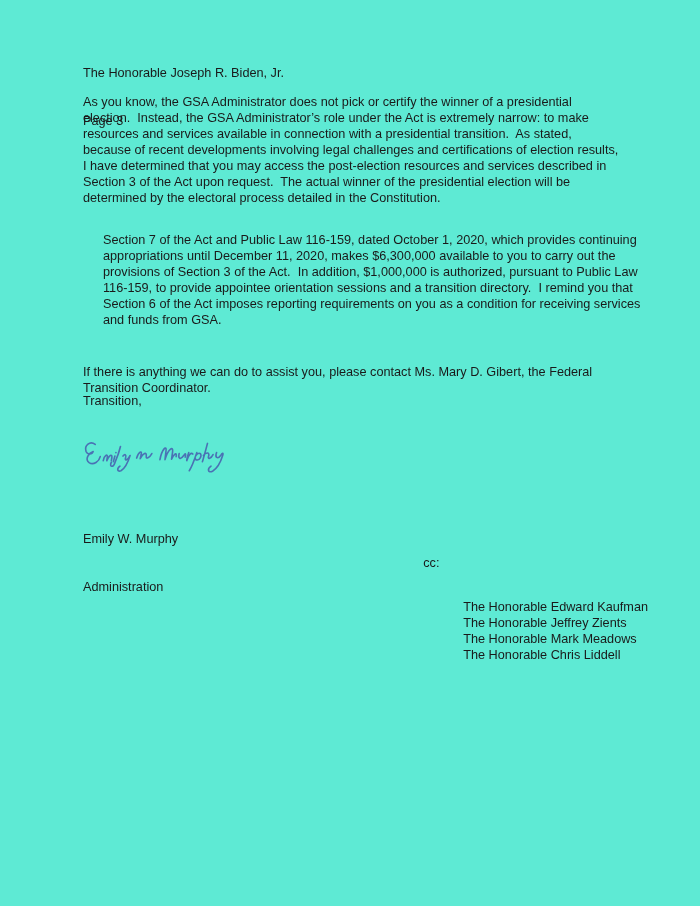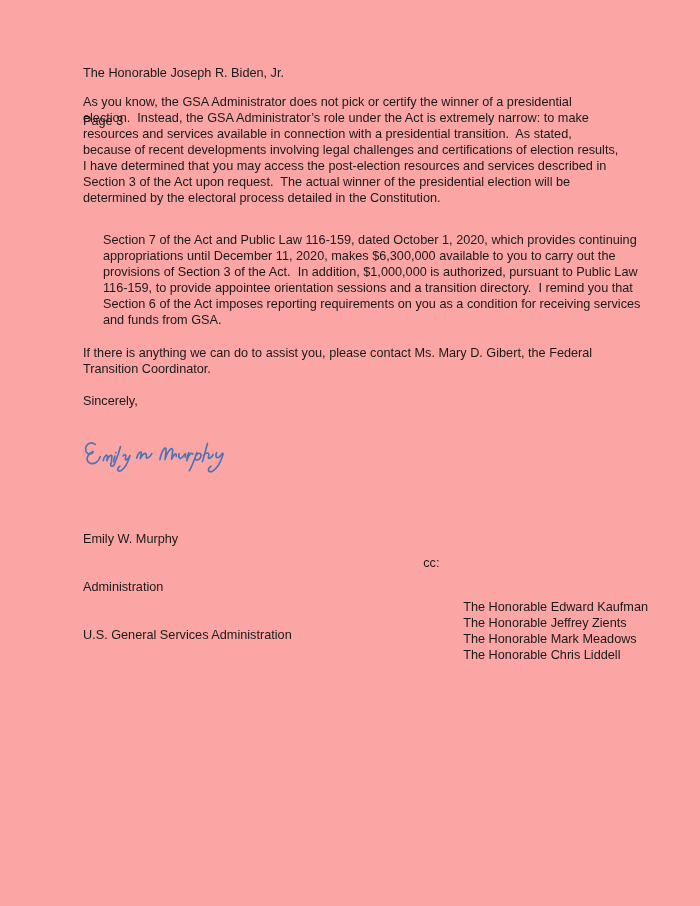--- a/index.html
+++ b/index.html
@@ -4,37 +4,37 @@
 <style>
   html, body {
     margin: 0;
     padding: 0;
     background: #ffffff;
   }
   .page {
     position: relative;
     width: 700px;
     height: 906px;
-    background: #fca5a5;
+    background: #5eead4;
     font-family: "Liberation Sans", sans-serif;
     color: #1a1a1a;
     overflow: hidden;
   }
   .block {
     position: absolute;
     left: 83px;
     width: 565px;
     font-size: 12.7px;
     line-height: 16px;
     white-space: pre-wrap;
   }
   .header { top: 33px; }
   .para-1 { top: 94px; }
   .para-2 { top: 232px; margin-left: 20px; }
-  .para-3 { top: 345px; }
+  .para-3 { top: 364px; }
   .closing { top: 393px; }
   .sig-block { top: 499px; }
   .cc-block {
     top: 555px;
     display: flex;
     white-space: normal;
     justify-content: flex-end;
   }
   .cc-label {
     width: 40px;
@@ -78,21 +78,21 @@
   <div class="block para-2">Section 7 of the Act and Public Law 116-159, dated October 1, 2020, which provides continuing
 appropriations until December 11, 2020, makes $6,300,000 available to you to carry out the
 provisions of Section 3 of the Act.  In addition, $1,000,000 is authorized, pursuant to Public Law
 116-159, to provide appointee orientation sessions and a transition directory.  I remind you that
 Section 6 of the Act imposes reporting requirements on you as a condition for receiving services
 and funds from GSA.</div>
 
   <div class="block para-3">If there is anything we can do to assist you, please contact Ms. Mary D. Gibert, the Federal
 Transition Coordinator.</div>
 
-  <div class="block closing">Sincerely,</div>
+  <div class="block closing">Transition,</div>
 
   <div class="signature">
     <svg viewBox="0 0 340 110" xmlns="http://www.w3.org/2000/svg">
       <g class="sig-stroke" stroke="#4a72b4">
 
         <path d="M30,44 C20,36 8,46 12,58 C15,65 24,64 26,58 C17,61 9,73 18,80 C27,86 38,77 40,68"></path>
         <path d="M46,76 C48,65 55,62 54,69 L53,76 C57,65 64,62 63,70 L62,76"></path>
         <path d="M69,67 L66,78 M71,60 L71,60.4"></path>
         <path d="M80,48 C77,61 72,73 69,80 C66,90 57,89 62,79"></path>
         <path d="M85,67 C89,62 92,64 90,71 C88,77 94,75 99,66 C95,79 90,91 81,96 C74,99 72,92 79,87"></path>
@@ -105,21 +105,20 @@
         <path d="M231,60 C225,78 220,90 216,96 M229,66 C235,58 242,62 238,70 C235,76 228,76 228,72"></path>
         <path d="M252,42 C248,58 244,71 242,78 M244,66 C250,58 257,60 254,68 C252,74 259,72 263,64"></path>
         <path d="M270,60 C266,70 272,74 278,66 C281,61 284,59 282,66 C278,79 272,91 262,97 C253,101 251,92 259,87"></path>
       </g>
     </svg>
   </div>
 
   <div class="block sig-block">
     <div>Emily W. Murphy</div>
     <div>Administration</div>
-    <div>U.S. General Services Administration</div>
   </div>
 
   <div class="block cc-block">
     <div class="cc-label">cc:</div>
     <div class="cc-names">The Honorable Edward Kaufman
 The Honorable Jeffrey Zients
 The Honorable Mark Meadows
 The Honorable Chris Liddell</div>
   </div>
 

